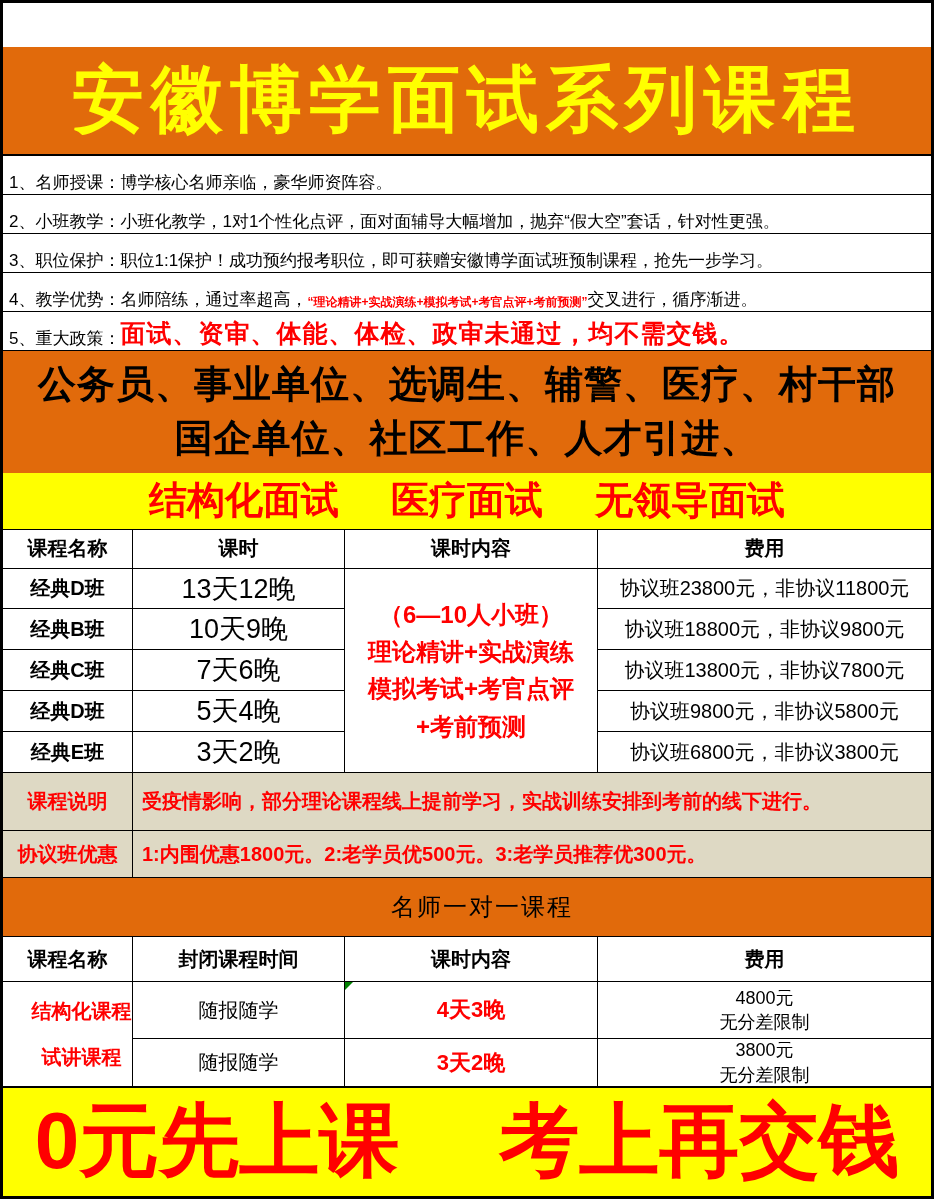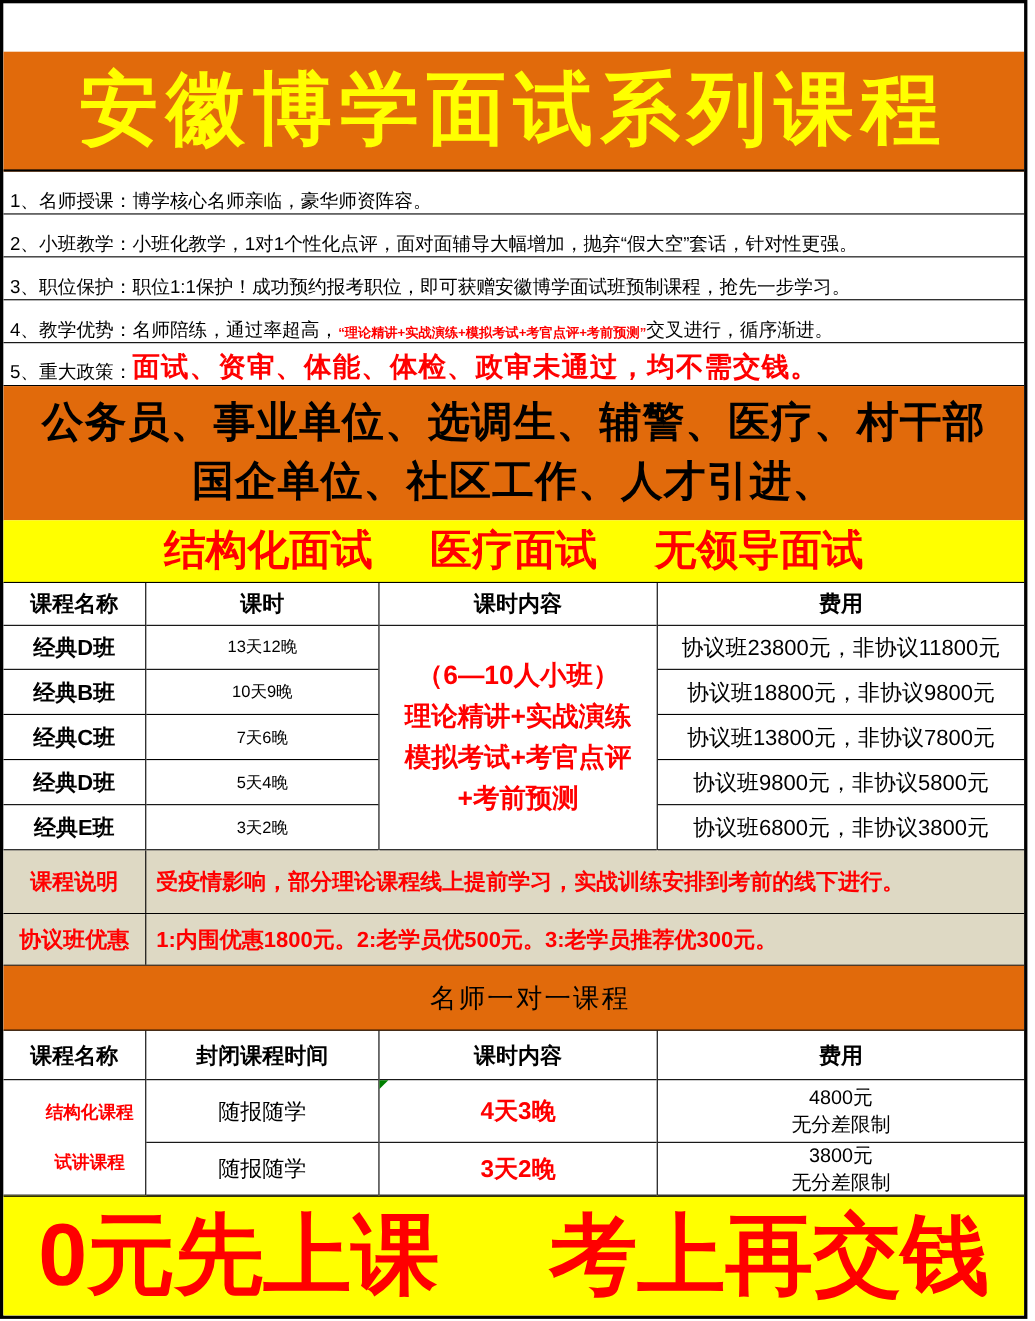--- a/index.html
+++ b/index.html
@@ -61,21 +61,21 @@
     border-bottom: 1px solid #000; text-align: center; position: relative;
   }
   .tbl1 { height: 262px; }
   .tbl1 .th { height: 39px; }
   .tbl1 .cell { flex: 1; }
   .col-name  { width: 130px; }
   .col-hours { width: 212px; }
   .col-cont  { width: 253px; }
   .col-fee   { flex: 1; }
   .name-cell { font-weight: bold; font-size: 20px; }
-  .hours-cell { font-size: 15px; }
+  .hours-cell { font-size: 27px; }
   .content-cell {
     color: var(--red, #FF0000); font-weight: bold; font-size: 24px;
     line-height: 1.55; flex-direction: column;
   }
   .fee-cell { font-size: 20px; }
   
   .note-row {
     display: flex; background: var(--beige, #DED9C4); border-bottom: 1px solid #000;
   }
   .note-row.n1 { height: 62px; }
@@ -96,21 +96,21 @@
     font-weight: normal; font-size: 24px; border-bottom: 1px solid #000; letter-spacing: 2px; padding-left: 30px;
   }
   .tbl2 { height: 150px; }
   .tbl2 .th { height: 45px; }
   .tbl2 .r1 { height: 57px; }
   .tbl2 .r2 { height: 48px; }
   .merged-names {
     flex: 1; display: flex; flex-direction: column; justify-content: space-around;
     align-items: center; border-bottom: 1px solid #000; padding: 6px 0;
   }
-  .merged-names span { color: var(--red, #FF0000); font-weight: bold; font-size: 16px; margin-left: 28px; }
+  .merged-names span { color: var(--red, #FF0000); font-weight: bold; font-size: 20px; margin-left: 28px; }
   .sched-cell { font-size: 20px; }
   .dur2-cell { color: var(--red, #FF0000); font-weight: bold; font-size: 22px; }
   .fee2-cell { flex-direction: column; font-size: 18px; line-height: 1.35; }
   .corner-marker {
     position: absolute; top: 0; left: 0; width: 0; height: 0;
     border-top: 8px solid var(--green, #008000); border-right: 8px solid transparent;
   }
   
   .footer-band {
     flex: 1; background: var(--yellow, #FFFF00);

